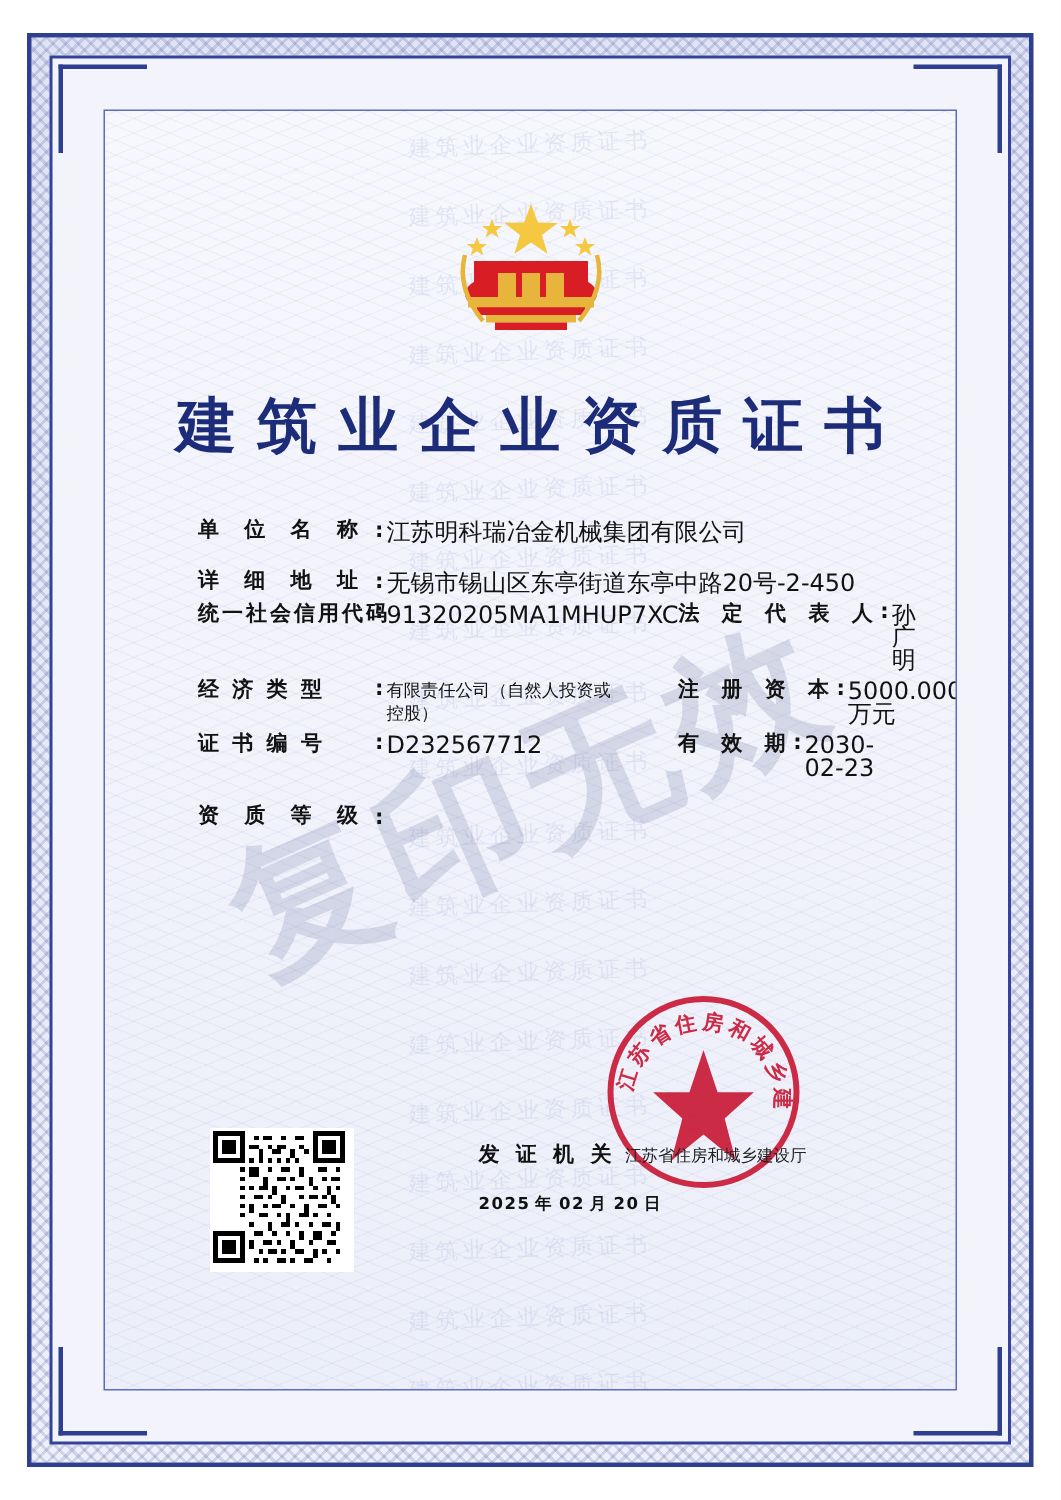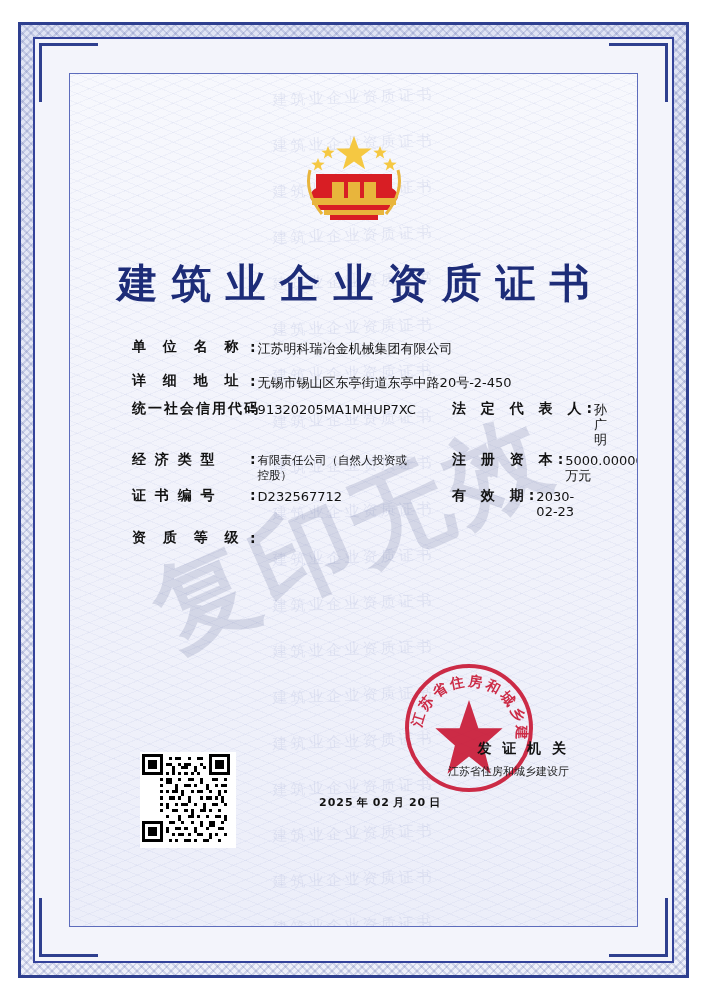--- a/index.html
+++ b/index.html
@@ -145,37 +145,37 @@
   .fields {
     position: absolute;
     left: 62px;
     right: 52px;
     top: 258px;
     font-size: 13px;
     color: #1a1a1a;
   }
   .row {
     display: flex;
-    align-items: center;
+    align-items: flex-end;
     min-height: 30px;
     margin-bottom: 4px;
   }
   .lbl {
     color: #121212;
     font-size: 14px;
     font-weight: bold;
     white-space: nowrap;
     flex: 0 0 auto;
     font-family: "DejaVu Sans", sans-serif;
   }
   .lbl.w1 { width: 118px; letter-spacing: 6px; }
   .lbl.w2 { width: 118px; letter-spacing: 2px; }
   .colon { margin: 0 2px 0 0; }
   .val {
-    font-size: 13px;
+    font-size: 16px;
     color: #111;
     padding-top: 2px;
     line-height: 15px;
     font-family: "DejaVu Sans", sans-serif;
   }
   .val.small { font-size: 11.5px; }
 
   .row-split { display: flex; align-items: flex-start; width: 100%; }
   .half-left { display: flex; align-items: flex-start; flex: 0 0 320px; }
   .half-right { display: flex; align-items: flex-start; flex: 1 1 auto; }
@@ -199,25 +199,24 @@
     right: 68px;
     bottom: 116px;
     width: 250px;
     text-align: left;
     font-size: 14px;
     color: #111;
     font-family: "DejaVu Sans", sans-serif;
   }
   .issue .line1 {
     display: flex;
-    align-items: flex-end;
+    align-items: center;
     gap: 6px;
     font-weight: bold;
     letter-spacing: 3px;
-    flex-direction: column;
   }
   .issue .authority {
     font-size: 11px;
     font-weight: normal;
     letter-spacing: 0;
     color: #222;
   }
   .issue .line2 {
     margin-top: 16px;
     font-size: 11px;

